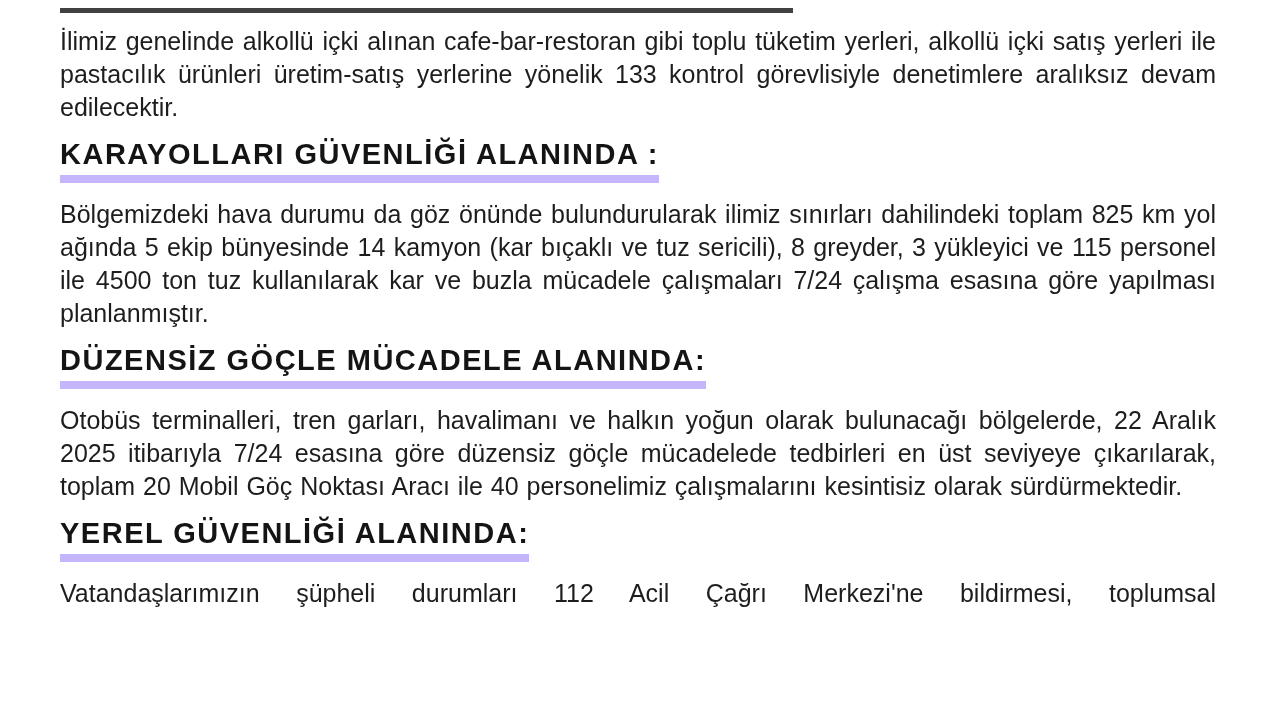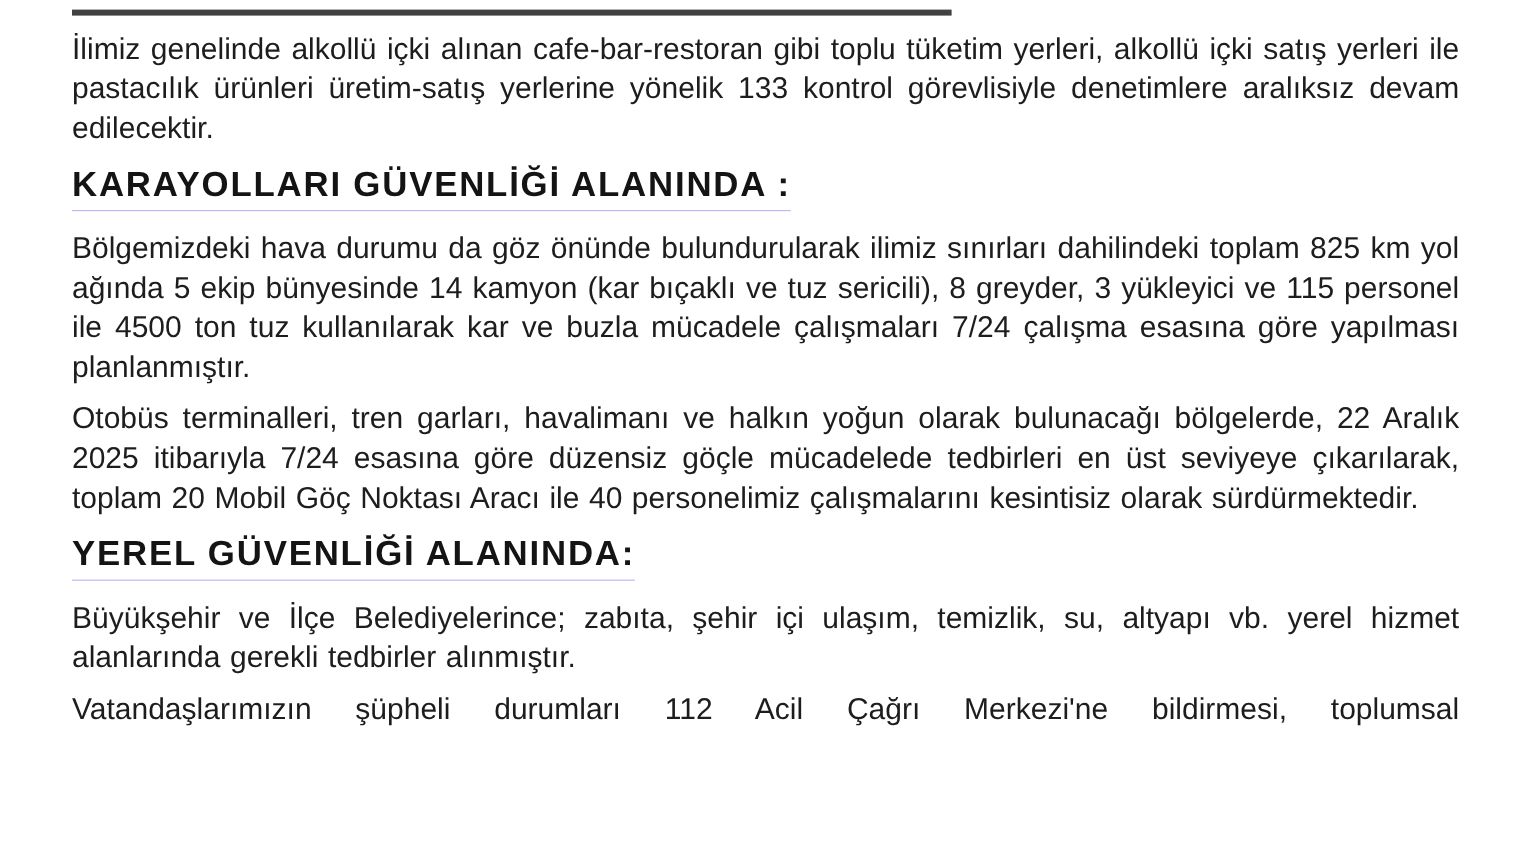--- a/index.html
+++ b/index.html
@@ -45,38 +45,38 @@
     margin: 14px 0 15px 0;
     font-size: 29px;
     line-height: 33px;
     font-weight: bold;
     letter-spacing: 1.5px;
     color: #141414;
   }
   h2.section-heading .hline {
     display: inline-block;
     padding-bottom: 4px;
-    border-bottom: 1px solid #c4b5fd;
+    border-bottom: 8px solid #c4b5fd;
   }
 </style>
 </head>
 <body>
 
 <div class="doc">
 
   <div class="top-rule"></div>
 
   <p class="body">İlimiz genelinde alkollü içki alınan cafe-bar-restoran gibi toplu tüketim yerleri, alkollü içki satış yerleri ile pastacılık ürünleri üretim-satış yerlerine yönelik 133 kontrol görevlisiyle denetimlere aralıksız devam edilecektir.</p>
 
   <h2 class="section-heading"><span class="hline">KARAYOLLARI GÜVENLİĞİ ALANINDA :</span></h2>
 
   <p class="body">Bölgemizdeki hava durumu da göz önünde bulundurularak ilimiz sınırları dahilindeki toplam 825 km yol ağında 5 ekip bünyesinde 14 kamyon (kar bıçaklı ve tuz sericili), 8 greyder, 3 yükleyici ve 115 personel ile 4500 ton tuz kullanılarak kar ve buzla mücadele çalışmaları 7/24 çalışma esasına göre yapılması planlanmıştır.</p>
 
+  <h2 class="section-heading"><span class="hline">DÜZENSİZ GÖÇLE MÜCADELE ALANINDA:</span></h2>
 
   <p class="body">Otobüs terminalleri, tren garları, havalimanı ve halkın yoğun olarak bulunacağı bölgelerde, 22 Aralık 2025 itibarıyla 7/24 esasına göre düzensiz göçle mücadelede tedbirleri en üst seviyeye çıkarılarak, toplam 20 Mobil Göç Noktası Aracı ile 40 personelimiz çalışmalarını kesintisiz olarak sürdürmektedir.</p>
 
   <h2 class="section-heading"><span class="hline">YEREL GÜVENLİĞİ ALANINDA:</span></h2>
 
-  <p class="body">Büyükşehir ve İlçe Belediyelerince; zabıta, şehir içi ulaşım, temizlik, su, altyapı vb. yerel hizmet alanlarında gerekli tedbirler alınmıştır.</p>
 
   <p class="body truncated">Vatandaşlarımızın şüpheli durumları 112 Acil Çağrı Merkezi'ne bildirmesi, toplumsal</p>
 
 </div>
 
 </body></html>

